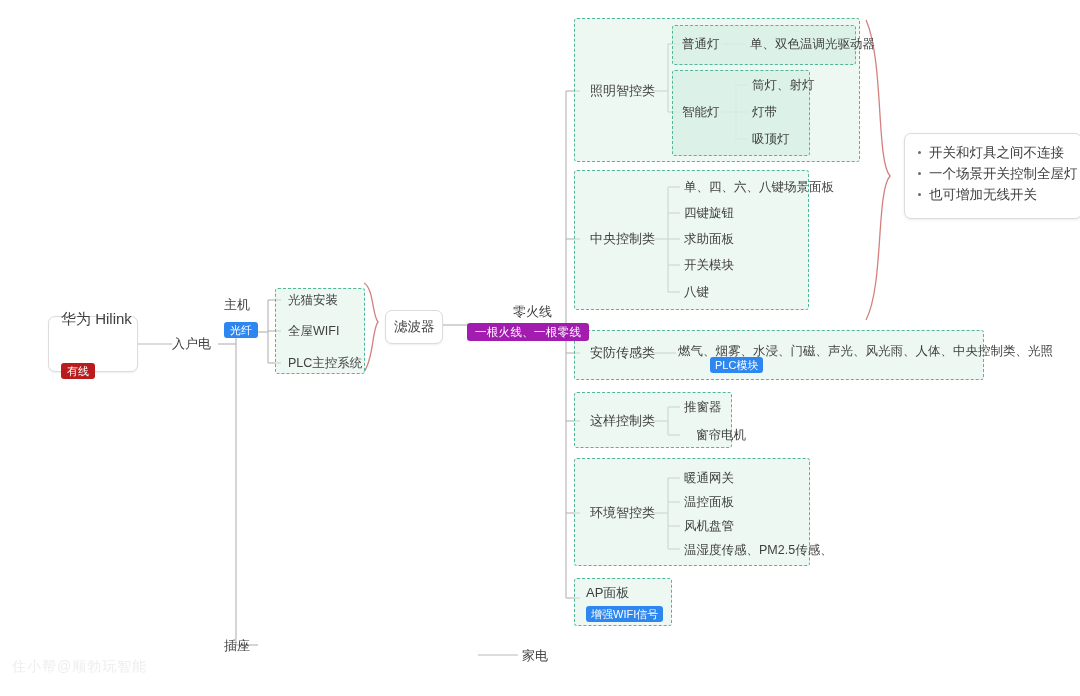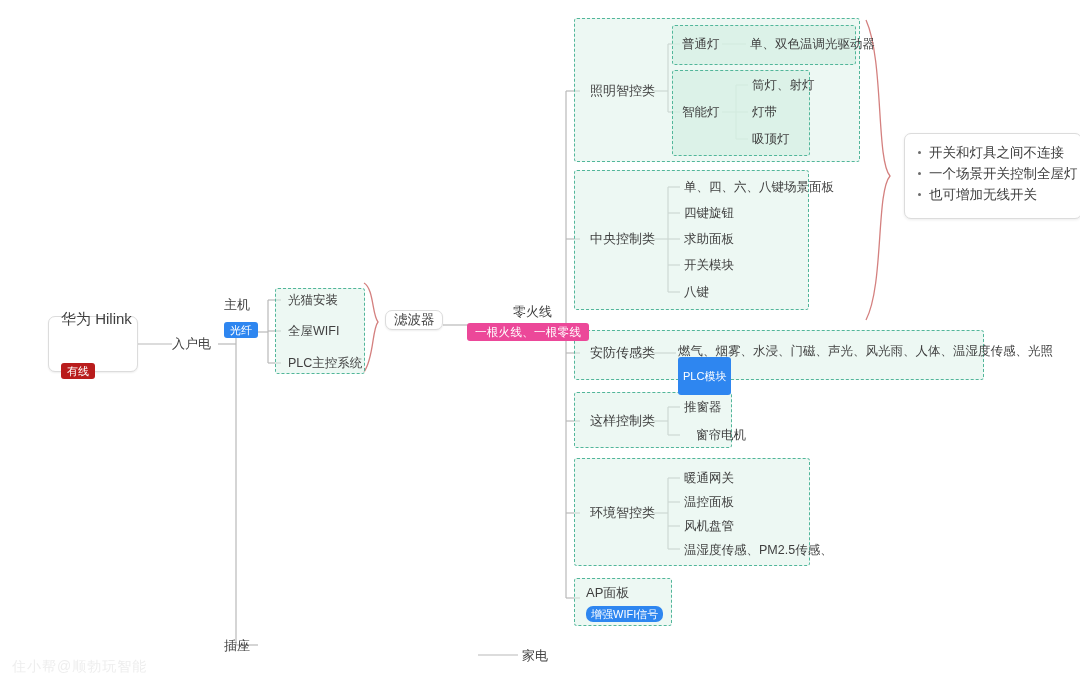--- a/index.html
+++ b/index.html
@@ -34,21 +34,21 @@
   
   .badge{
     display:inline-block;
     font-size:11px;line-height:14px;
     padding:1px 6px;border-radius:3px;
     color:#fff;white-space:nowrap;margin-top:3px;
     align-self:flex-start;
   }
   .badge.green{background:#b91c1c;}
   .badge.blue{background:#2e86f0;}
-  .badge.red{background:#ec4899;padding:2px 8px;font-size:11.5px;letter-spacing:.3px;}
+  .badge.red{background:#a21caf;padding:2px 8px;font-size:11.5px;letter-spacing:.3px;}
   .badge.orange{background:#f29a1d;padding:2px 8px;font-size:11.5px;}
 
   .badge-row{position:absolute;display:flex;gap:4px;align-items:center;}
 
   
   .groupbox{
     position:absolute;
     border:1.4px dashed #52b69a;
     background:rgba(223,243,233,.55);
     border-radius:3px;
@@ -178,21 +178,21 @@
   <div class="node" style="left:172px;top:335px;">入户电</div>
 
   <div class="node" style="left:224px;top:296px;">主机</div>
   <div class="badge-row" style="left:224px;top:322px;">
     <span class="badge blue" style="margin-top:0;">光纤</span>
   </div>
   <div class="node small" style="left:288px;top:291px;">光猫安装</div>
   <div class="node small" style="left:288px;top:322px;">全屋WIFI</div>
   <div class="node small" style="left:288px;top:354px;">PLC主控系统</div>
 
-  <div class="boxnode" style="left:385px;top:310px;width:58px;height:20px;padding:4px 8px;">
+  <div class="boxnode" style="left:385px;top:310px;width:58px;height:34px;padding:4px 8px;">
     <span class="title" style="font-size:13.5px;">滤波器</span>
   </div>
 
   <div class="node" style="left:467px;top:303px;margin-left:46px;">零火线</div>
   <div class="badge-row" style="left:467px;top:323px;">
     <span class="badge red" style="margin-top:0;">一根火线、一根零线</span>
   </div>
 
   <div class="node" style="left:590px;top:82px;">照明智控类</div>
   <div class="node small" style="left:682px;top:35px;">普通灯</div>
@@ -203,38 +203,38 @@
   <div class="node small" style="left:752px;top:130px;">吸顶灯</div>
 
   <div class="node" style="left:590px;top:230px;">中央控制类</div>
   <div class="node small" style="left:684px;top:178px;">单、四、六、八键场景面板</div>
   <div class="node small" style="left:684px;top:204px;">四键旋钮</div>
   <div class="node small" style="left:684px;top:230px;">求助面板</div>
   <div class="node small" style="left:684px;top:256px;">开关模块</div>
   <div class="node small" style="left:684px;top:283px;">八键</div>
 
   <div class="node" style="left:590px;top:344px;">安防传感类</div>
-  <div class="node small" style="left:678px;top:342px;">燃气、烟雾、水浸、门磁、声光、风光雨、人体、温湿度传感、光照</div>
+  <div class="node small" style="left:678px;top:342px;">燃气、烟雾、水浸、门磁、声光、风光雨、人体、中央控制类、光照</div>
   <div class="badge-row" style="left:678px;top:357px;">
-    <span class="badge blue" style="margin-top:0;padding:12px 5px;">PLC模块</span>
+    <span class="badge blue" style="margin-top:0;padding:1px 5px;margin-left:32px;">PLC模块</span>
   </div>
 
   <div class="node" style="left:590px;top:412px;">这样控制类</div>
   <div class="node small" style="left:684px;top:398px;">推窗器</div>
   <div class="node small" style="left:660px;top:426px;margin-left:36px;">窗帘电机</div>
 
   <div class="node" style="left:590px;top:504px;">环境智控类</div>
   <div class="node small" style="left:684px;top:469px;">暖通网关</div>
   <div class="node small" style="left:684px;top:493px;">温控面板</div>
   <div class="node small" style="left:684px;top:517px;">风机盘管</div>
   <div class="node small" style="left:684px;top:541px;">温湿度传感、PM2.5传感、</div>
 
   <div class="node" style="left:586px;top:584px;">AP面板</div>
   <div class="badge-row" style="left:586px;top:606px;">
-    <span class="badge blue" style="margin-top:0;padding:1px 5px;border-radius:7px;">增强WIFI信号</span>
+    <span class="badge blue" style="margin-top:0;padding:1px 5px;">增强WIFI信号</span>
   </div>
 
   <div class="node" style="left:224px;top:637px;">插座</div>
   <div class="node" style="left:522px;top:647px;">家电</div>
 
   <div class="callout" style="left:890px;top:133px;width:178px;height:86px;">
     <ul>
       <li>开关和灯具之间不连接</li>
       <li>一个场景开关控制全屋灯</li>
       <li>也可增加无线开关</li>

